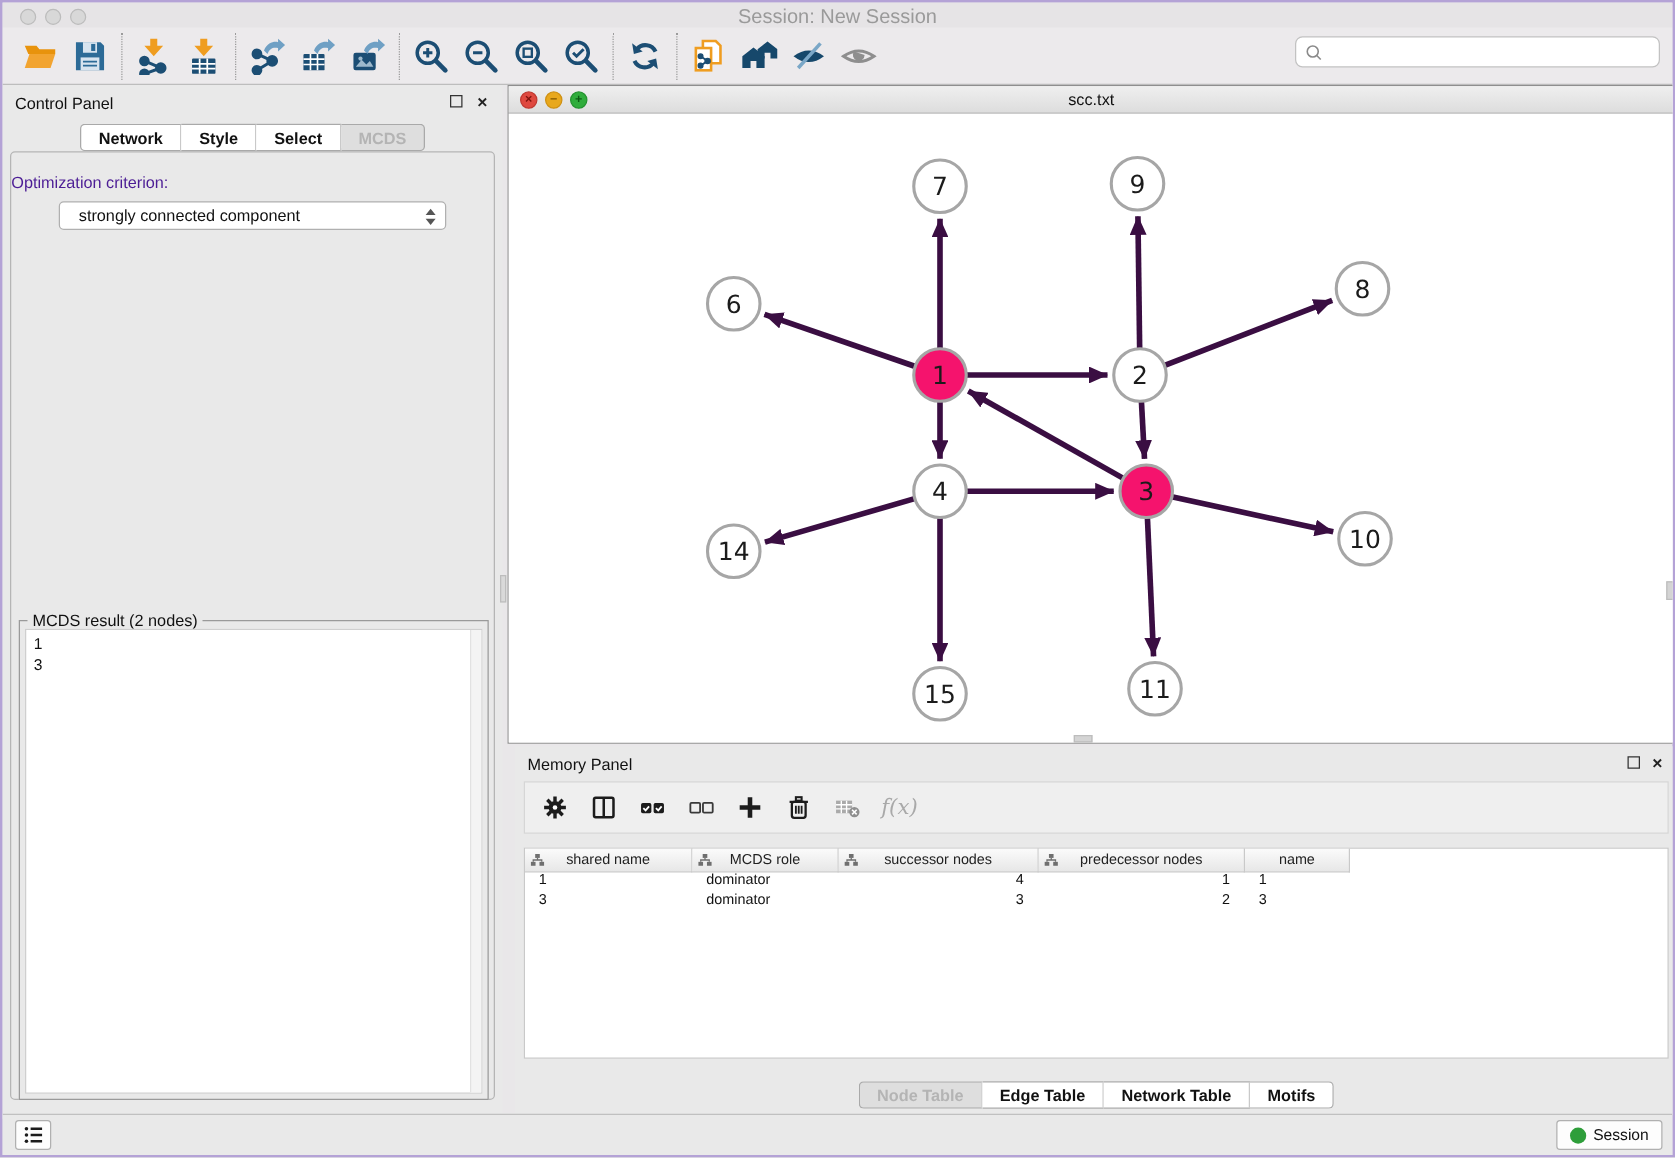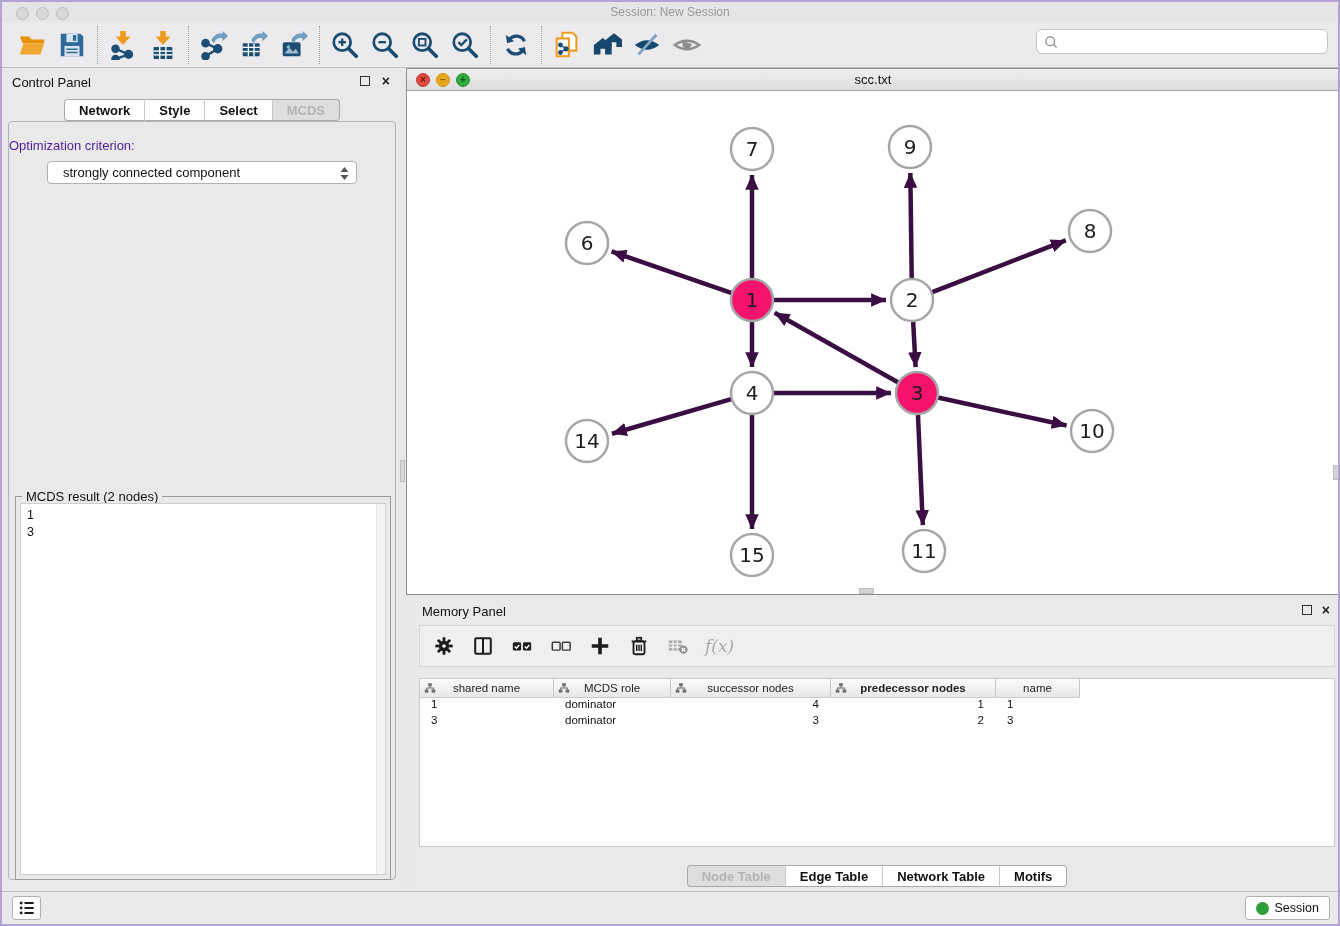--- a/index.html
+++ b/index.html
@@ -4,21 +4,21 @@
 <style>
   * { margin:0; padding:0; box-sizing:border-box; }
   html,body { width:1340px; height:926px; font-family:"Liberation Sans", sans-serif; background:#e2e2e2; }
   .window { position:relative; width:1340px; height:926px; background:#e9e7e9; overflow:hidden;
             border:2px solid #b4a2d6; }
   
   .titlebar { position:absolute; left:0; top:0; width:100%; height:20px; background:#e6e4e6; }
   .traffic { position:absolute; top:5px; width:13px; height:13px; border-radius:50%;
              border:1px solid #bcbcbc; background:#d8d8d8; }
   .t1{left:14px;} .t2{left:34px;} .t3{left:54px;}
-  .win-title { position:absolute; left:0; right:0; top:3px; text-align:center; font-size:12px; color:#9a9a9a; }
+  .win-title { position:absolute; left:0; right:0; top:3px; text-align:center; font-size:16px; color:#9a9a9a; }
   
   .toolbar { position:absolute; left:0; top:20px; width:100%; height:46px; background:#eceaec;
              border-bottom:1px solid #bdbdbd; display:flex; align-items:center; padding-left:10px; }
   .tbtn { width:40px; height:38px; display:flex; align-items:center; justify-content:center; }
   .tbtn svg { width:30px; height:30px; }
   .tsep { width:0; height:38px; border-left:1px dotted #9b9b9b; margin:0 5px; }
   .searchbox { position:absolute; right:10px; top:7px; width:292px; height:25px; background:#fff;
                border:1px solid #c2c2c2; border-radius:6px; display:flex; align-items:center; padding-left:6px; }
   .searchbox input { border:none; outline:none; flex:1; font-size:12px; background:transparent; height:20px; }
   
@@ -454,21 +454,21 @@
           </div>
           <div class="gh-cell" style="width: 160px;">
             <svg viewBox="0 0 13 12">
               <rect x="4.5" y="0.8" width="4" height="3.4" fill="#6f6f6f"></rect>
               <rect x="0.8" y="7.6" width="4" height="3.4" fill="#6f6f6f"></rect>
               <rect x="8.2" y="7.6" width="4" height="3.4" fill="#6f6f6f"></rect>
               <path d="M6.5 4.2 V6 M2.8 7.6 V6 h7.4 v1.6" fill="none" stroke="#6f6f6f" stroke-width="1.1"></path>
             </svg>
             <span>successor nodes</span>
           </div>
-          <div class="gh-cell" style="width: 165px; font-weight: bold;">
+          <div class="gh-cell" style="width: 165px;">
             <svg viewBox="0 0 13 12">
               <rect x="4.5" y="0.8" width="4" height="3.4" fill="#6f6f6f"></rect>
               <rect x="0.8" y="7.6" width="4" height="3.4" fill="#6f6f6f"></rect>
               <rect x="8.2" y="7.6" width="4" height="3.4" fill="#6f6f6f"></rect>
               <path d="M6.5 4.2 V6 M2.8 7.6 V6 h7.4 v1.6" fill="none" stroke="#6f6f6f" stroke-width="1.1"></path>
             </svg>
             <span>predecessor nodes</span>
           </div>
           <div class="gh-cell" style="width: 84px;">
             <span>name</span>

